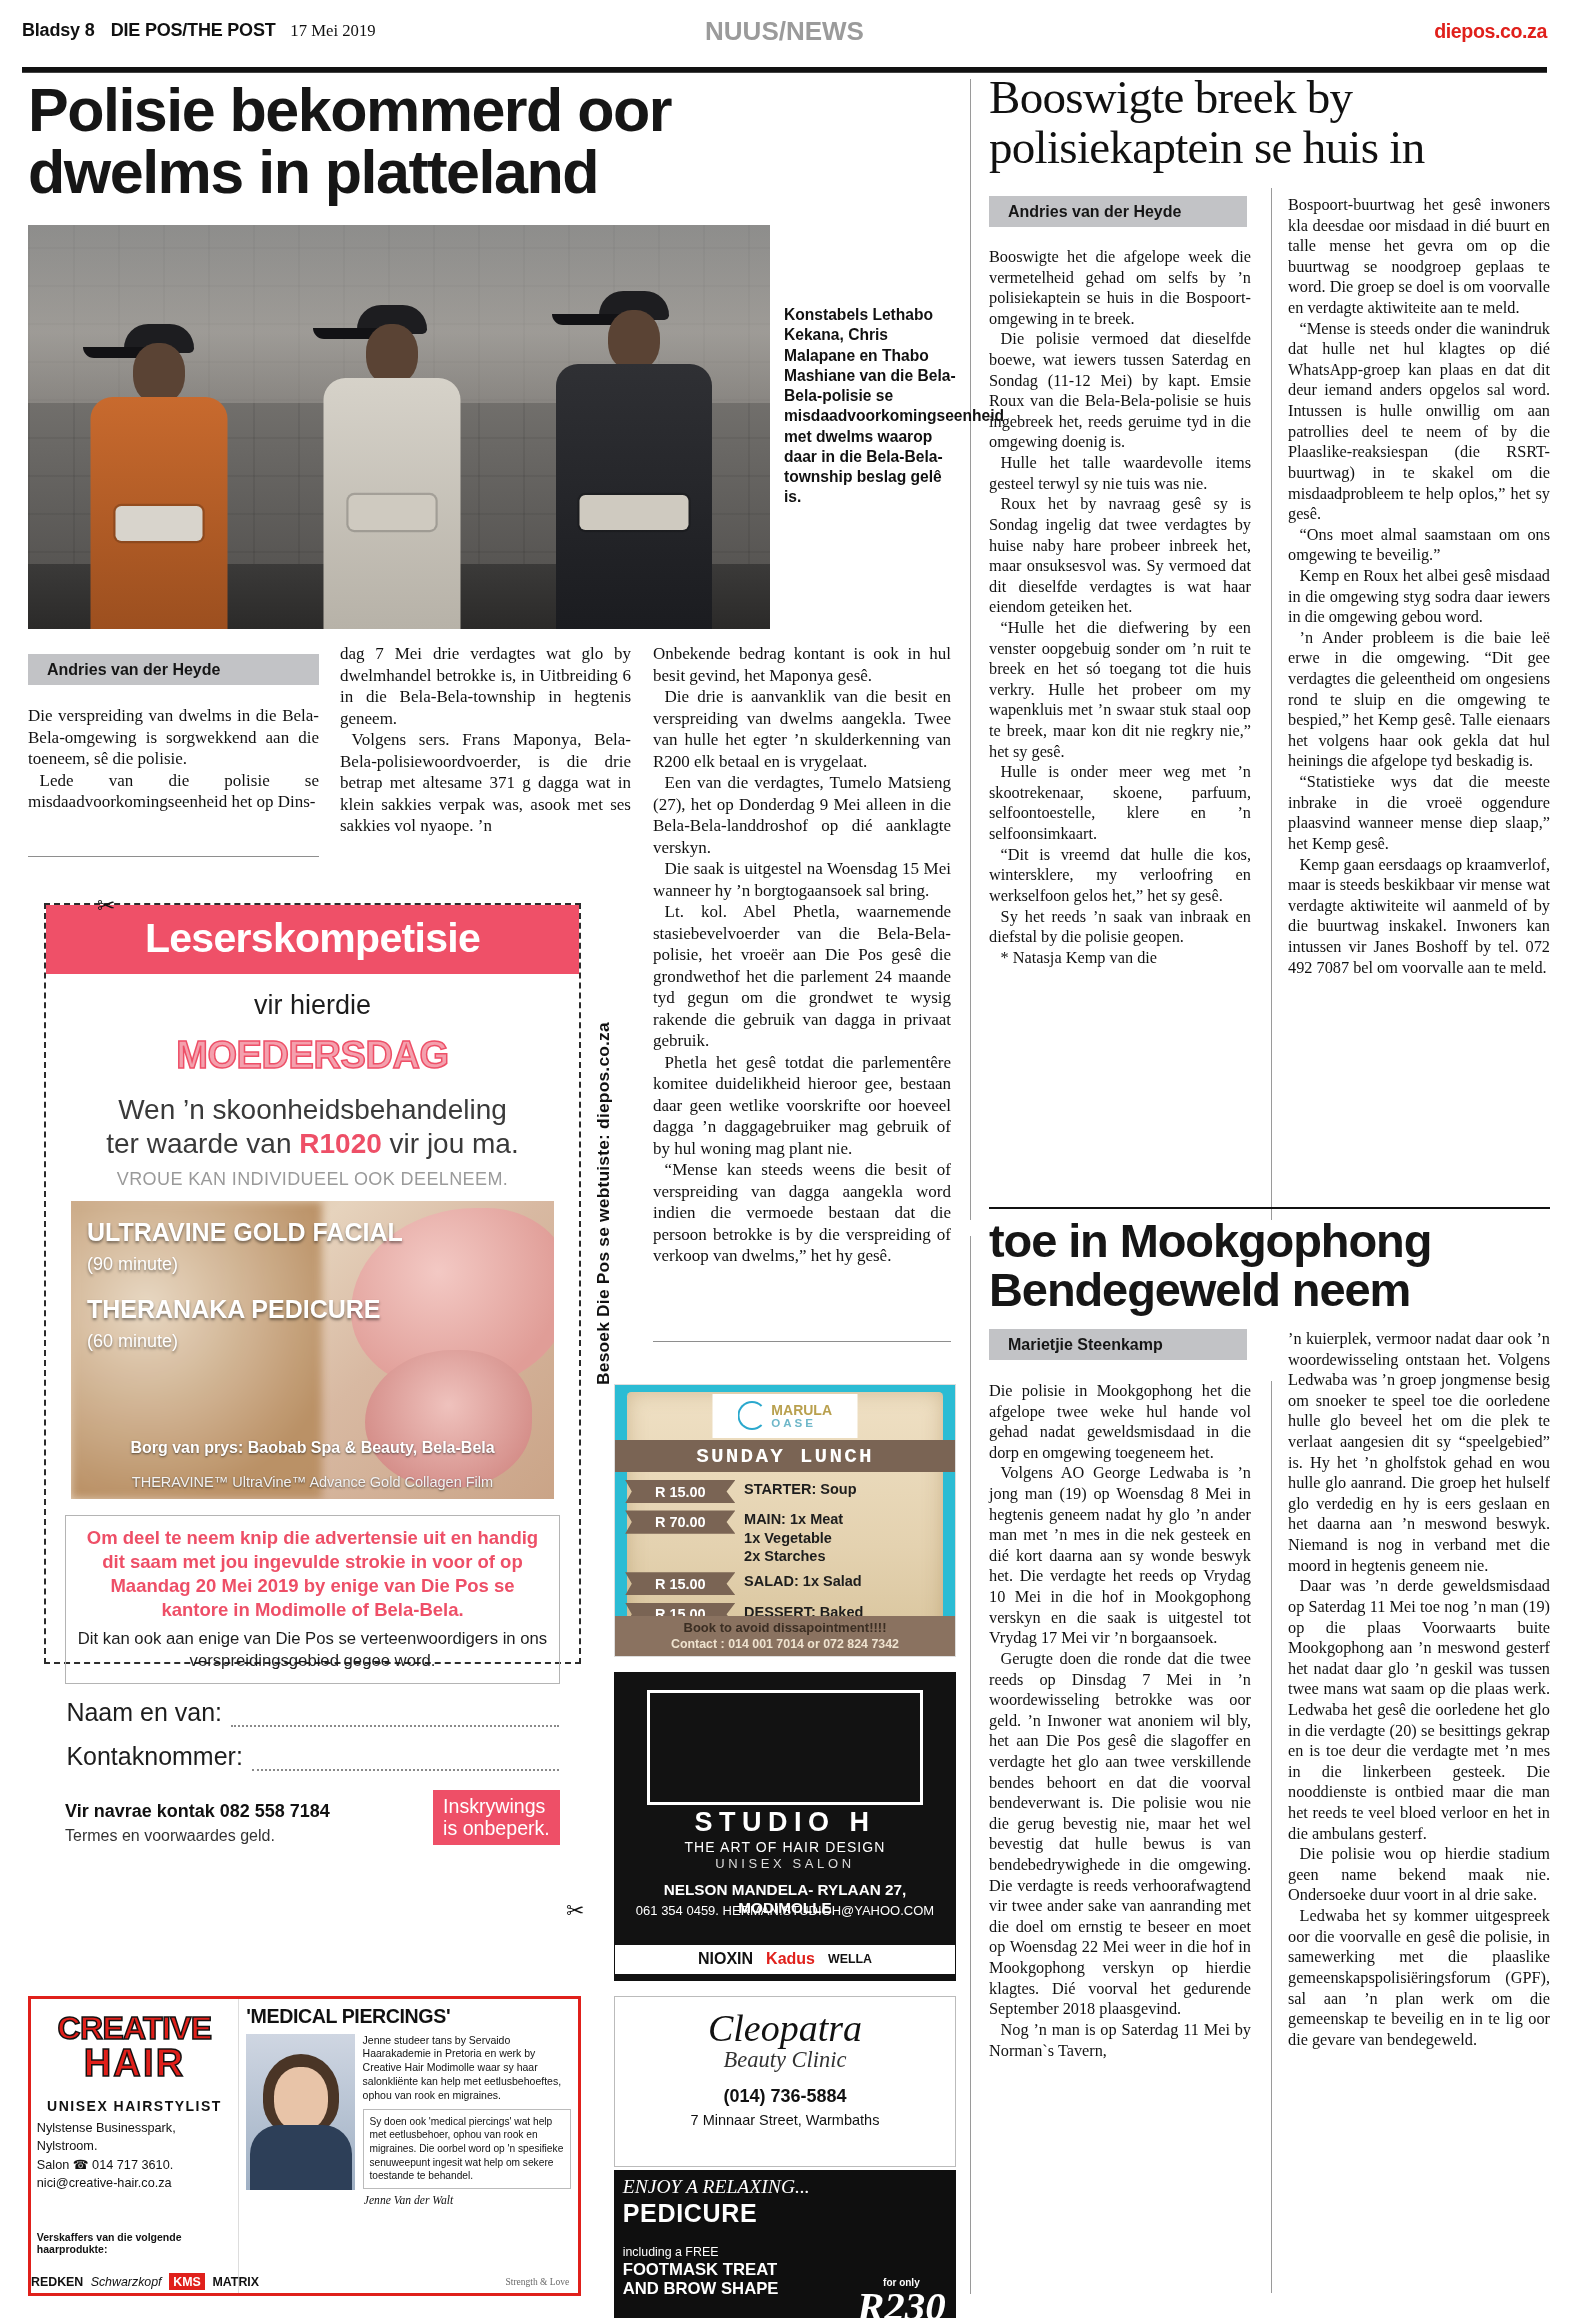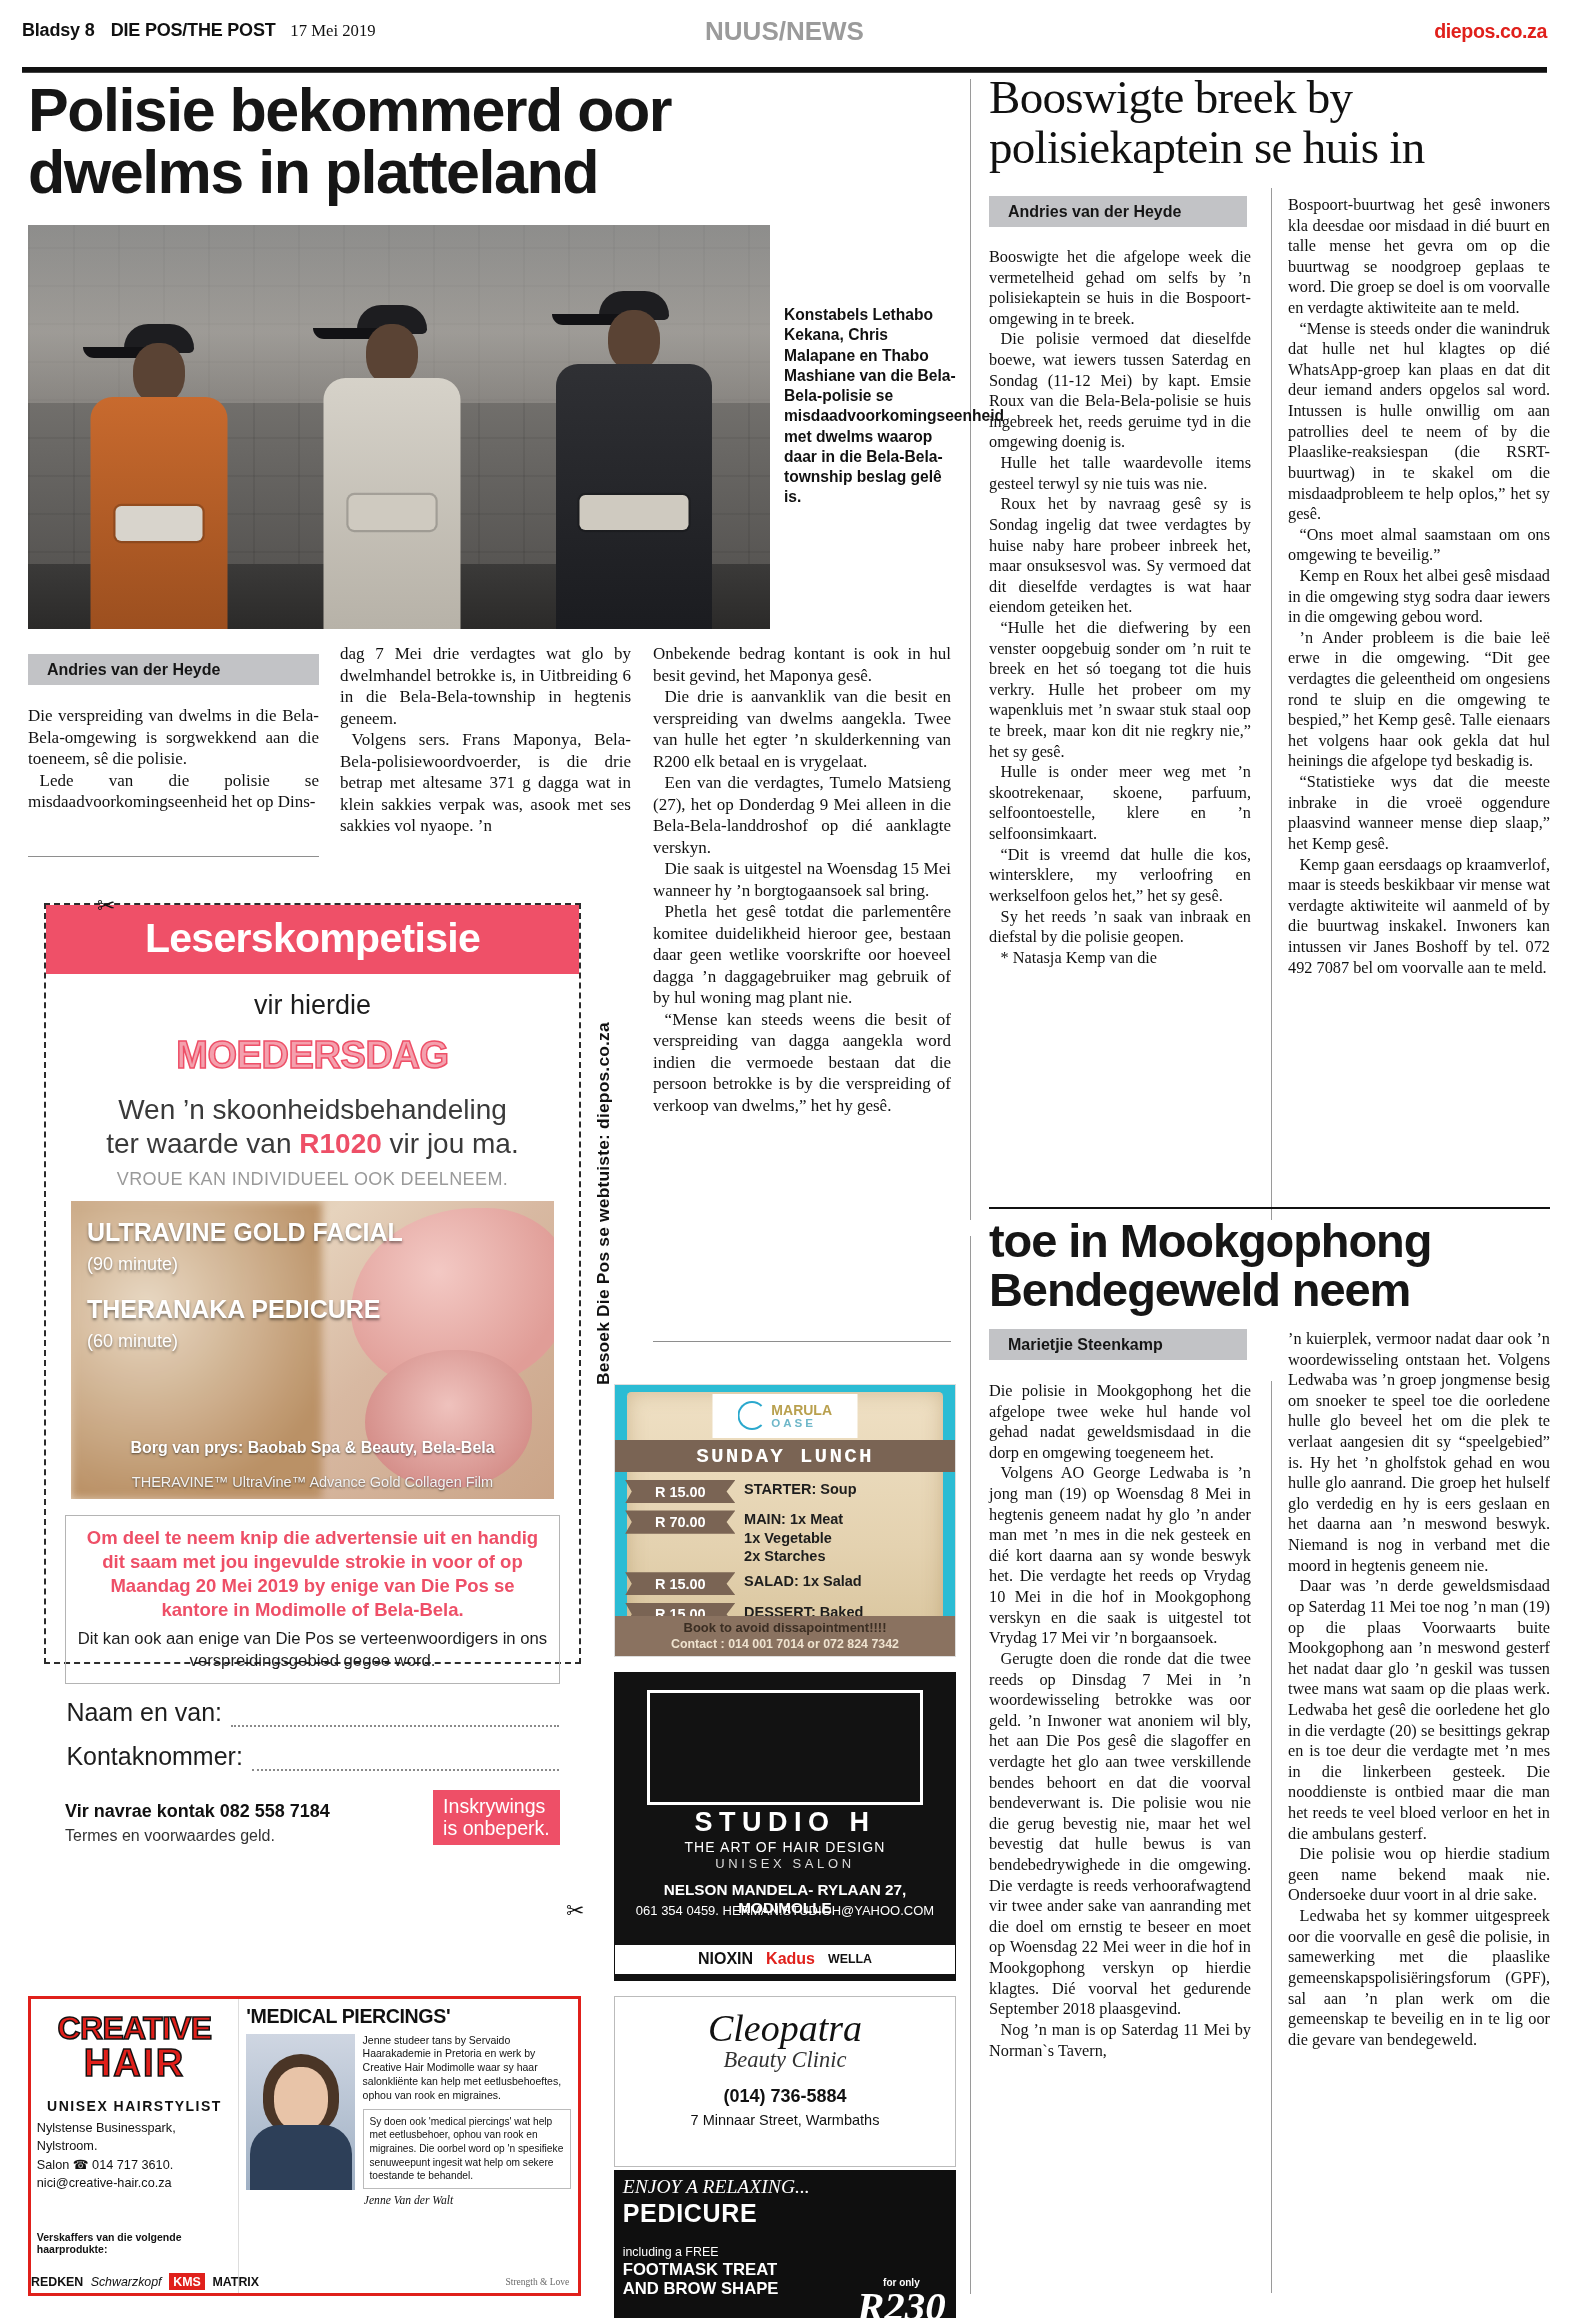--- a/index.html
+++ b/index.html
@@ -277,20 +277,21 @@
   <div class="col" style="left:340px;top:643px;width:291px;">
     <p class="first">dag 7 Mei drie verdagtes wat glo by dwelmhandel betrokke is, in Uitbreiding 6 in die Bela-Bela-township in hegtenis geneem.</p>
     <p>Volgens sers. Frans Maponya, Bela-Bela-polisiewoordvoerder, is die drie betrap met altesame 371 g dagga wat in klein sakkies verpak was, asook met ses sakkies vol nyaope. ’n</p>
   </div>
 
   <div class="col" style="left:653px;top:643px;width:298px;">
     <p class="first">Onbekende bedrag kontant is ook in hul besit gevind, het Maponya gesê.</p>
     <p>Die drie is aanvanklik van die besit en verspreiding van dwelms aangekla. Twee van hulle het egter ’n skulderkenning van R200 elk betaal en is vrygelaat.</p>
     <p>Een van die verdagtes, Tumelo Matsieng (27), het op Donderdag 9 Mei alleen in die Bela-Bela-landdroshof op dié aanklagte verskyn.</p>
     <p>Die saak is uitgestel na Woensdag 15 Mei wanneer hy ’n borgtogaansoek sal bring.</p>
+    <p>Lt. kol. Abel Phetla, waarnemende stasiebevelvoerder van die Bela-Bela-polisie, het vroeër aan Die Pos gesê die grondwethof het die parlement 24 maande tyd gegun om die grondwet te wysig rakende die gebruik van dagga in privaat gebruik.</p>
     <p>Phetla het gesê totdat die parlementêre komitee duidelikheid hieroor gee, bestaan daar geen wetlike voorskrifte oor hoeveel dagga ’n daggagebruiker mag gebruik of by hul woning mag plant nie.</p>
     <p>“Mense kan steeds weens die besit of verspreiding van dagga aangekla word indien die vermoede bestaan dat die persoon betrokke is by die verspreiding of verkoop van dwelms,” het hy gesê.</p>
   </div>
   <div class="hr-thin" style="left:653px;top:1341px;width:298px;"></div>
 
   <div class="vertical-label" style="left:593px;top:905px;height:480px;">Besoek Die Pos se webtuiste: diepos.co.za</div>
 
   <div class="hl-main hl-serif" style="left:989px;top:73px;width:567px;font-size:47px;line-height:1.06;">
     <div>Booswigte breek by</div>
     <div>polisiekaptein se huis in</div>

